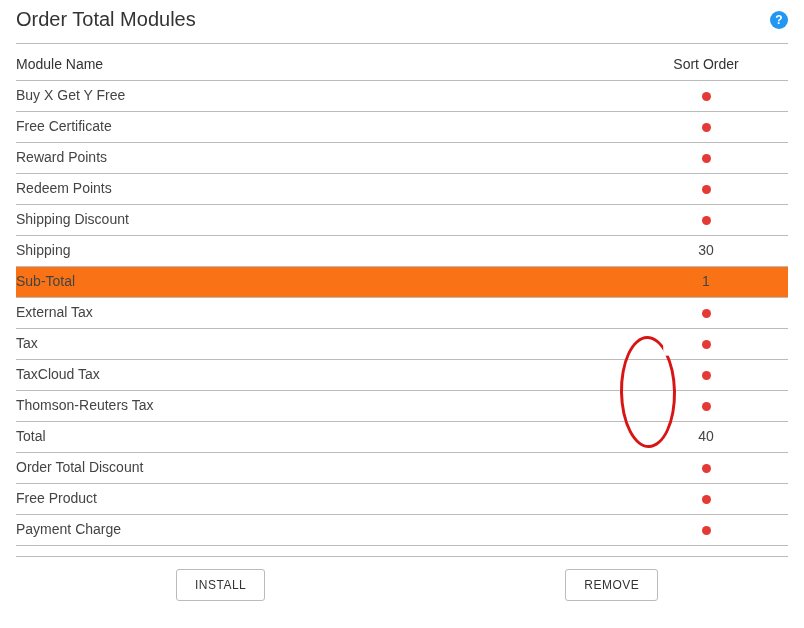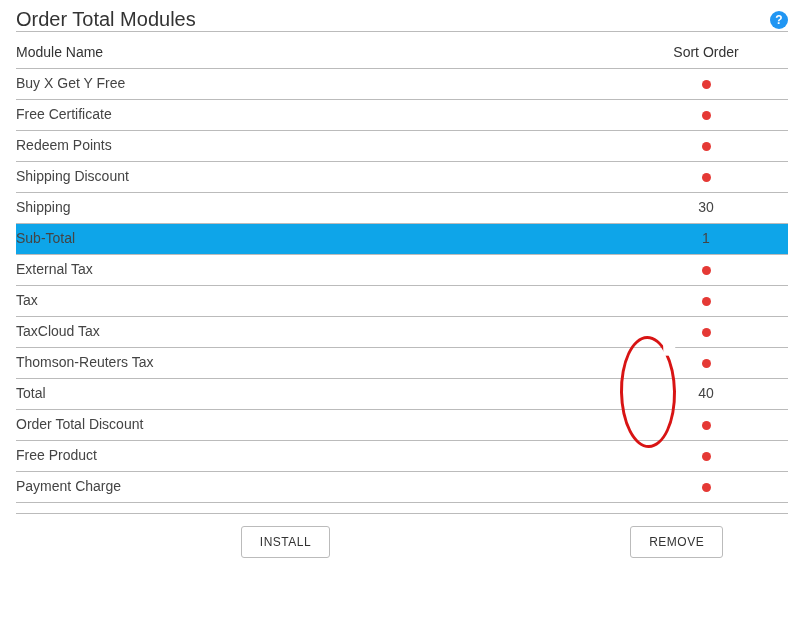--- a/index.html
+++ b/index.html
@@ -9,21 +9,21 @@
       width: 804px;
       height: 628px;
       padding: 8px 16px 16px 16px;
       color: #3a3a3a;
       position: relative;
     }
     .header {
       display: flex;
       justify-content: space-between;
       align-items: center;
-      margin-bottom: 0;
+      margin-bottom: 12px;
     }
     .title {
       font-size: 20px;
       font-weight: 400;
       color: #333;
     }
     .help-icon {
       width: 18px;
       height: 18px;
       border-radius: 50%;
@@ -62,36 +62,36 @@
       border-bottom: 1px solid #bbb;
       color: #444;
       vertical-align: middle;
       height: 31px;
     }
     tbody td.sort-col {
       text-align: center;
       margin-top: 34px;
     }
     tbody tr.selected {
-      background: #0ea5e9;
+      background: #f97316;
     }
     .dot {
       display: inline-block;
       width: 9px;
       height: 9px;
       border-radius: 50%;
       background: #e53935;
       vertical-align: middle;
     }
     .footer {
       margin-top: 10px;
       padding-top: 12px;
       border-top: 1px solid #bbb;
       display: flex;
-      justify-content: center;
+      justify-content: flex-start;
       gap: 300px;
       padding-left: 160px;
     }
     .btn {
       font-family: inherit;
       font-size: 12px;
       letter-spacing: 0.5px;
       padding: 8px 18px;
       background: #fff;
       border: 1px solid #bbb;
@@ -134,20 +134,24 @@
   <tbody id="rows">
       <tr>
         <td>Buy X Get Y Free</td>
         <td class="sort-col"><span class="dot"></span></td>
       </tr>
       <tr>
         <td>Free Certificate</td>
         <td class="sort-col"><span class="dot"></span></td>
       </tr>
       <tr>
+        <td>Reward Points</td>
+        <td class="sort-col"><span class="dot"></span></td>
+      </tr>
+      <tr>
         <td>Redeem Points</td>
         <td class="sort-col"><span class="dot"></span></td>
       </tr>
       <tr>
         <td>Shipping Discount</td>
         <td class="sort-col"><span class="dot"></span></td>
       </tr>
       <tr>
         <td>Shipping</td>
         <td class="sort-col">30</td>

